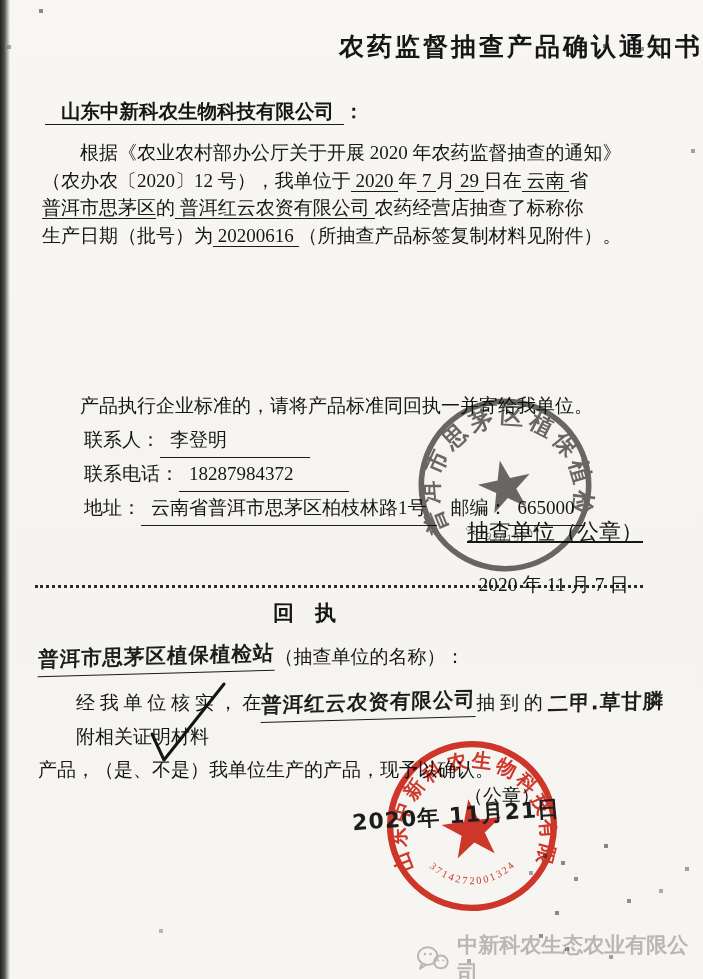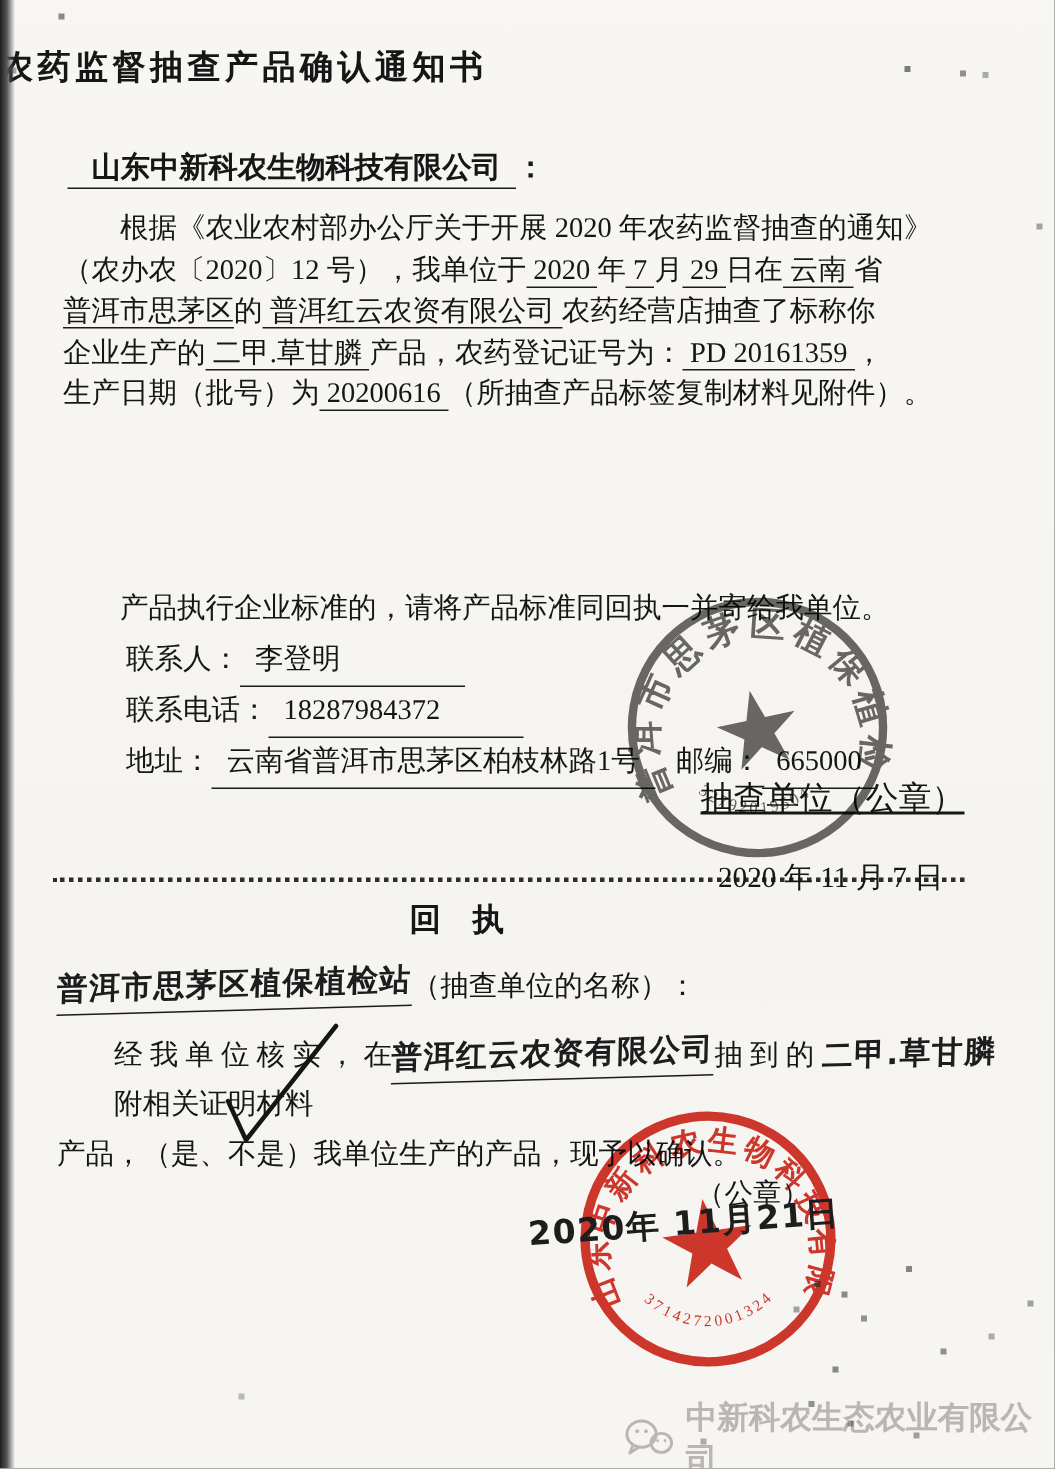--- a/index.html
+++ b/index.html
@@ -1,22 +1,22 @@
 <!DOCTYPE html>
 <html><head>
 <meta charset="utf-8">
 <style>
   html,body{margin:0;padding:0;background:#888;}
   .page{position:relative;width:703px;height:979px;margin:0 auto;overflow:hidden;
         background:linear-gradient(180deg,#f7f6f2 0%,#f5f4f0 60%,#f6f5f1 100%);
         color:#161616;font-family:"Liberation Serif","DejaVu Serif",serif;}
   .edge{position:absolute;left:0;top:0;bottom:0;width:10px;z-index:6;
         background:linear-gradient(90deg,#1f1f1f 0%,#555 45%,rgba(120,120,120,0) 100%);}
-  .title{position:absolute;top:30px;left:0;right:0;text-align:left;
-         font-size:22px;font-weight:700;letter-spacing:3px;}
+  .title{position:absolute;top:30px;left:0;right:0;text-align:right;
+         font-size:25px;font-weight:700;letter-spacing:3px;}
   .addr-line{position:absolute;top:98px;left:45px;font-family:"Liberation Sans","DejaVu Sans",sans-serif;
          font-weight:700;font-size:19.5px;}
   .addr-line .u{padding:0 10px 2px 16px;}
   .u{border-bottom:1.7px solid #1b1b1b;}
   .blk{position:absolute;left:42px;width:630px;font-size:19px;}
   .tline{line-height:27.6px;white-space:nowrap;}
   .ind{padding-left:38px;}
   .para1{top:139px;} .para2{top:283px;} .para3{top:392px;}
   .hw{display:inline-block;font-family:"DejaVu Sans",cursive;font-size:20.5px;
       letter-spacing:1px;transform:rotate(-1.6deg) skewX(-3deg);font-weight:600;color:#1d1d1d;}
@@ -67,21 +67,20 @@
   <div class="title">农药监督抽查产品确认通知书</div>
 
   <div class="addr-line">
     <span class="u">山东中新科农生物科技有限公司</span><span>：</span>
   </div>
 
   <div class="blk para1">
       <div class="tline ind"><span>根据《农业农村部办公厅关于开展 2020 年农药监督抽查的通知》</span></div>
       <div class="tline"><span>（农办农〔2020〕12 号），我单位于</span><span class="u"> 2020 </span><span>年</span><span class="u"> 7 </span><span>月</span><span class="u"> 29 </span><span>日在</span><span class="u"> 云南 </span><span>省</span></div>
       <div class="tline"><span class="u">普洱市思茅区</span><span>的</span><span class="u"> 普洱红云农资有限公司 </span><span>农药经营店抽查了标称你</span></div>
-      <div class="tline"><span>企业生产的</span><span class="u"> 二甲.草甘膦 </span><span>产品，农药登记证号为：</span><span class="u"> PD 20161359 </span><span>，</span></div>
       <div class="tline"><span>生产日期（批号）为</span><span class="u"> 20200616 </span><span>（所抽查产品标签复制材料见附件）。</span></div>
     </div>
   <div class="blk para3">
       <div class="tline ind"><span>产品执行企业标准的，请将产品标准同回执一并寄给我单位。</span></div>
     </div>
 
   <div class="contact">
     <div class="crow">
       <span>联系人：</span><span class="blank w150">李登明</span>
     </div>

